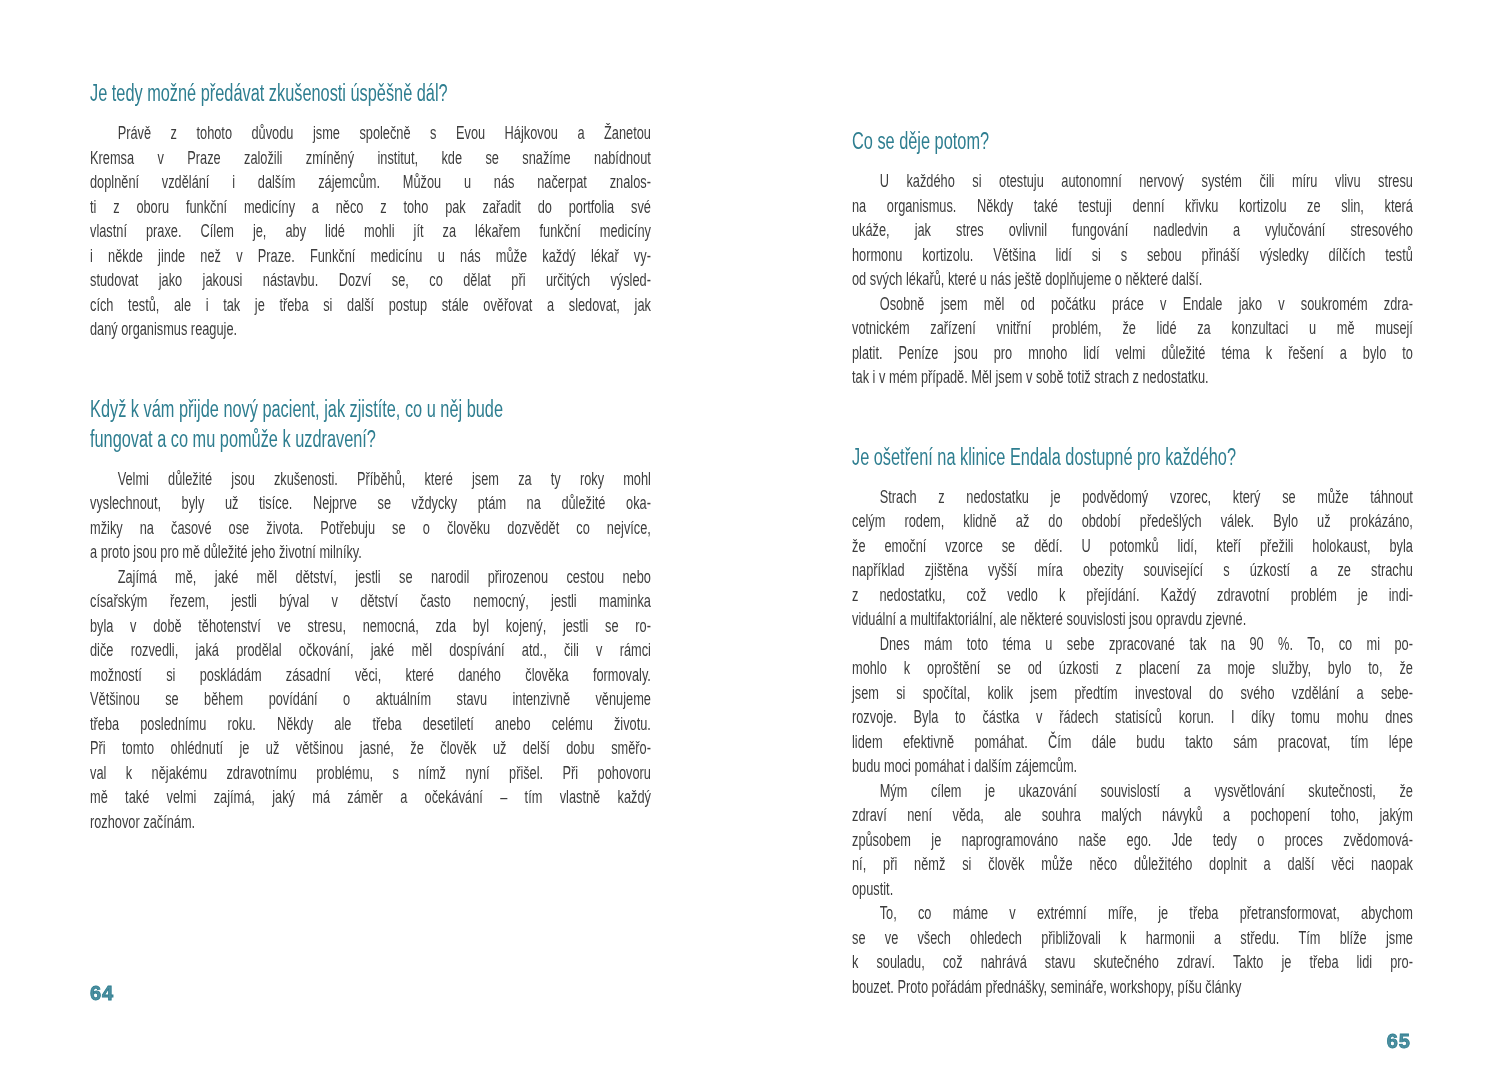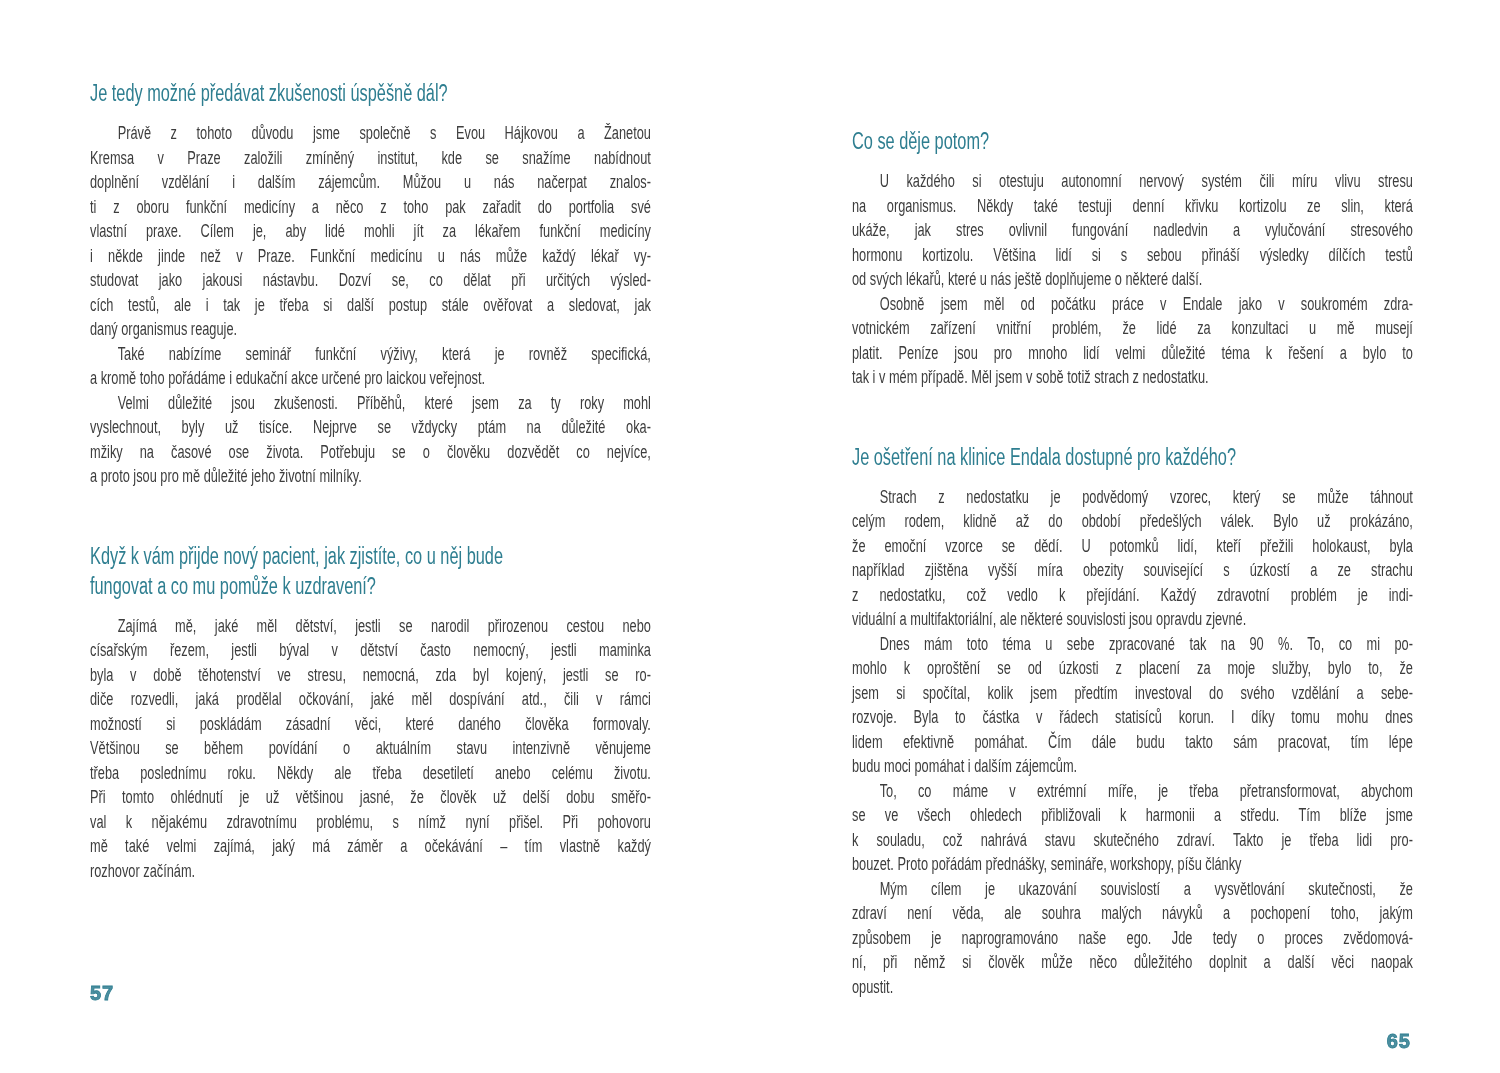--- a/index.html
+++ b/index.html
@@ -88,49 +88,45 @@
           <div class="line firstline">Právě z tohoto důvodu jsme společně s Evou Hájkovou a Žanetou</div>
           <div class="line">Kremsa v Praze založili zmíněný institut, kde se snažíme nabídnout</div>
           <div class="line">doplnění vzdělání i dalším zájemcům. Můžou u nás načerpat znalos-</div>
           <div class="line">ti z oboru funkční medicíny a něco z toho pak zařadit do portfolia své</div>
           <div class="line">vlastní praxe. Cílem je, aby lidé mohli jít za lékařem funkční medicíny</div>
           <div class="line">i někde jinde než v Praze. Funkční medicínu u nás může každý lékař vy-</div>
           <div class="line">studovat jako jakousi nástavbu. Dozví se, co dělat při určitých výsled-</div>
           <div class="line">cích testů, ale i tak je třeba si další postup stále ověřovat a sledovat, jak</div>
           <div class="line lastline">daný organismus reaguje.</div>
         </div>
-        <div class="section para">
-          <div class="line firstline">Také nabízíme seminář funkční výživy, která je rovněž specifická,</div>
-          <div class="line lastline">a kromě toho pořádáme i edukační akce určené pro laickou veřejnost.</div>
+        <div class="section heading">
+          <div class="line firstline">Když k vám přijde nový pacient, jak zjistíte, co u něj bude</div>
+          <div class="line lastline">fungovat a co mu pomůže k uzdravení?</div>
         </div>
         <div class="section para">
           <div class="line firstline">Velmi důležité jsou zkušenosti. Příběhů, které jsem za ty roky mohl</div>
           <div class="line">vyslechnout, byly už tisíce. Nejprve se vždycky ptám na důležité oka-</div>
           <div class="line">mžiky na časové ose života. Potřebuju se o člověku dozvědět co nejvíce,</div>
           <div class="line lastline">a proto jsou pro mě důležité jeho životní milníky.</div>
-        </div>
-        <div class="section heading">
-          <div class="line firstline">Když k vám přijde nový pacient, jak zjistíte, co u něj bude</div>
-          <div class="line lastline">fungovat a co mu pomůže k uzdravení?</div>
         </div>
         <div class="section para">
           <div class="line firstline">Zajímá mě, jaké měl dětství, jestli se narodil přirozenou cestou nebo</div>
           <div class="line">císařským řezem, jestli býval v dětství často nemocný, jestli maminka</div>
           <div class="line">byla v době těhotenství ve stresu, nemocná, zda byl kojený, jestli se ro-</div>
           <div class="line">diče rozvedli, jaká prodělal očkování, jaké měl dospívání atd., čili v rámci</div>
           <div class="line">možností si poskládám zásadní věci, které daného člověka formovaly.</div>
           <div class="line">Většinou se během povídání o aktuálním stavu intenzivně věnujeme</div>
           <div class="line">třeba poslednímu roku. Někdy ale třeba desetiletí anebo celému životu.</div>
           <div class="line">Při tomto ohlédnutí je už většinou jasné, že člověk už delší dobu směřo-</div>
           <div class="line">val k nějakému zdravotnímu problému, s nímž nyní přišel. Při pohovoru</div>
           <div class="line">mě také velmi zajímá, jaký má záměr a očekávání – tím vlastně každý</div>
           <div class="line lastline">rozhovor začínám.</div>
         </div>
       </div>
-    <div class="page-number">57</div>
+    <div class="page-number">64</div>
   </div>
   <div class="page right">
     <div class="page-content">
         <div class="section heading">
           <div class="line firstline lastline">Co se děje potom?</div>
         </div>
         <div class="section para">
           <div class="line firstline">U každého si otestuju autonomní nervový systém čili míru vlivu stresu</div>
           <div class="line">na organismus. Někdy také testuji denní křivku kortizolu ze slin, která</div>
           <div class="line">ukáže, jak stres ovlivnil fungování nadledvin a vylučování stresového</div>
@@ -156,28 +152,28 @@
         </div>
         <div class="section para">
           <div class="line firstline">Dnes mám toto téma u sebe zpracované tak na 90 %. To, co mi po-</div>
           <div class="line">mohlo k oproštění se od úzkosti z placení za moje služby, bylo to, že</div>
           <div class="line">jsem si spočítal, kolik jsem předtím investoval do svého vzdělání a sebe-</div>
           <div class="line">rozvoje. Byla to částka v řádech statisíců korun. I díky tomu mohu dnes</div>
           <div class="line">lidem efektivně pomáhat. Čím dále budu takto sám pracovat, tím lépe</div>
           <div class="line lastline">budu moci pomáhat i dalším zájemcům.</div>
         </div>
         <div class="section para">
-          <div class="line firstline">To, co máme v extrémní míře, je třeba přetransformovat, abychom</div>
-          <div class="line">se ve všech ohledech přibližovali k harmonii a středu. Tím blíže jsme</div>
-          <div class="line">k souladu, což nahrává stavu skutečného zdraví. Takto je třeba lidi pro-</div>
-          <div class="line lastline">bouzet. Proto pořádám přednášky, semináře, workshopy, píšu články</div>
-        </div>
-        <div class="section para">
           <div class="line firstline">Mým cílem je ukazování souvislostí a vysvětlování skutečnosti, že</div>
           <div class="line">zdraví není věda, ale souhra malých návyků a pochopení toho, jakým</div>
           <div class="line">způsobem je naprogramováno naše ego. Jde tedy o proces zvědomová-</div>
           <div class="line">ní, při němž si člověk může něco důležitého doplnit a další věci naopak</div>
           <div class="line lastline">opustit.</div>
+        </div>
+        <div class="section para">
+          <div class="line firstline">To, co máme v extrémní míře, je třeba přetransformovat, abychom</div>
+          <div class="line">se ve všech ohledech přibližovali k harmonii a středu. Tím blíže jsme</div>
+          <div class="line">k souladu, což nahrává stavu skutečného zdraví. Takto je třeba lidi pro-</div>
+          <div class="line lastline">bouzet. Proto pořádám přednášky, semináře, workshopy, píšu články</div>
         </div>
       </div>
     <div class="page-number">65</div>
   </div>
 </div>
 
 </body></html>

